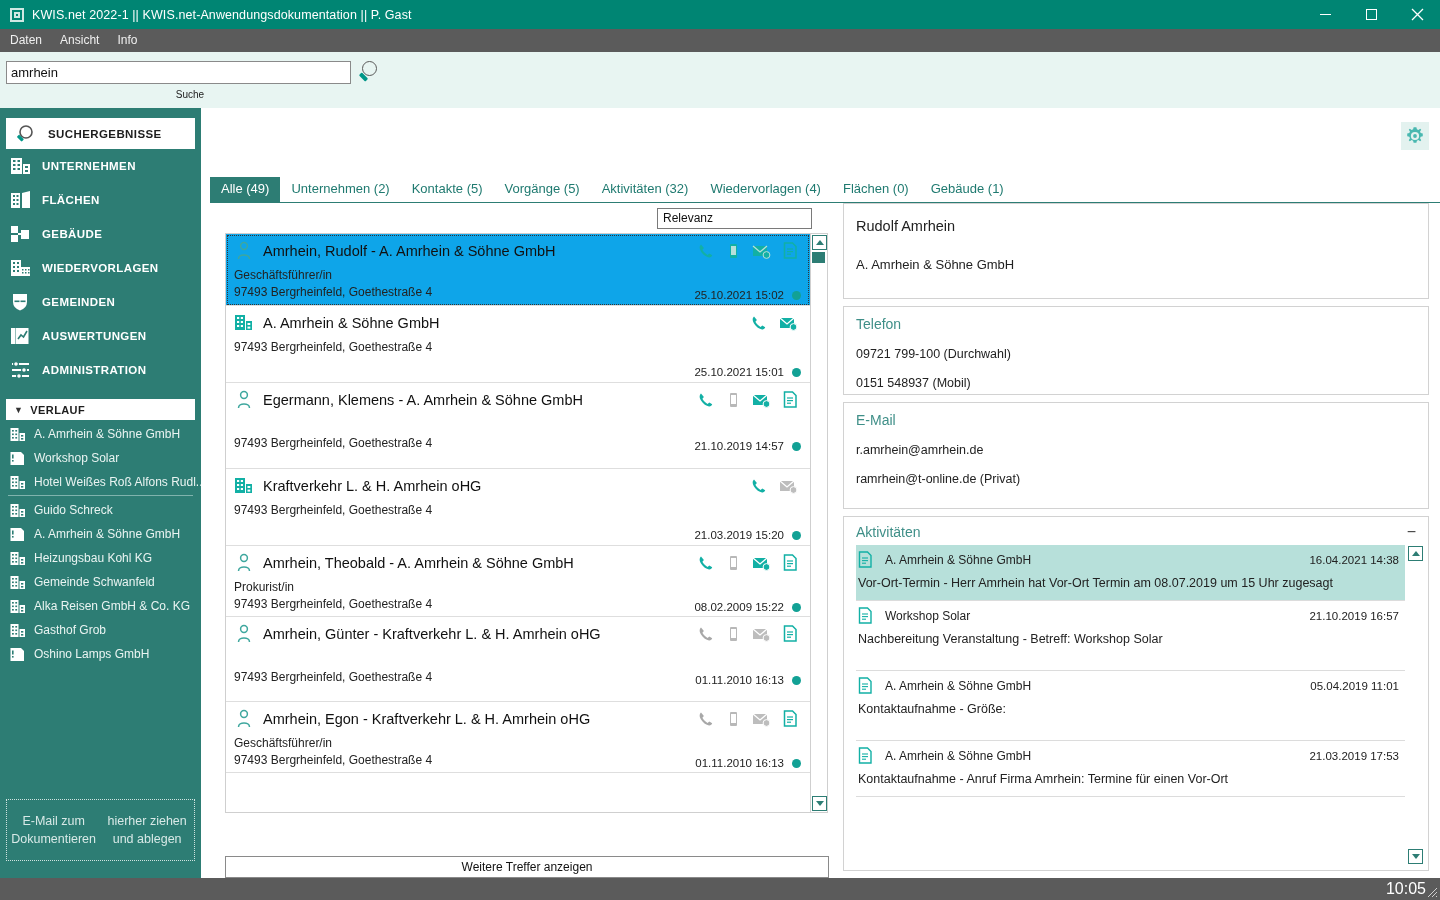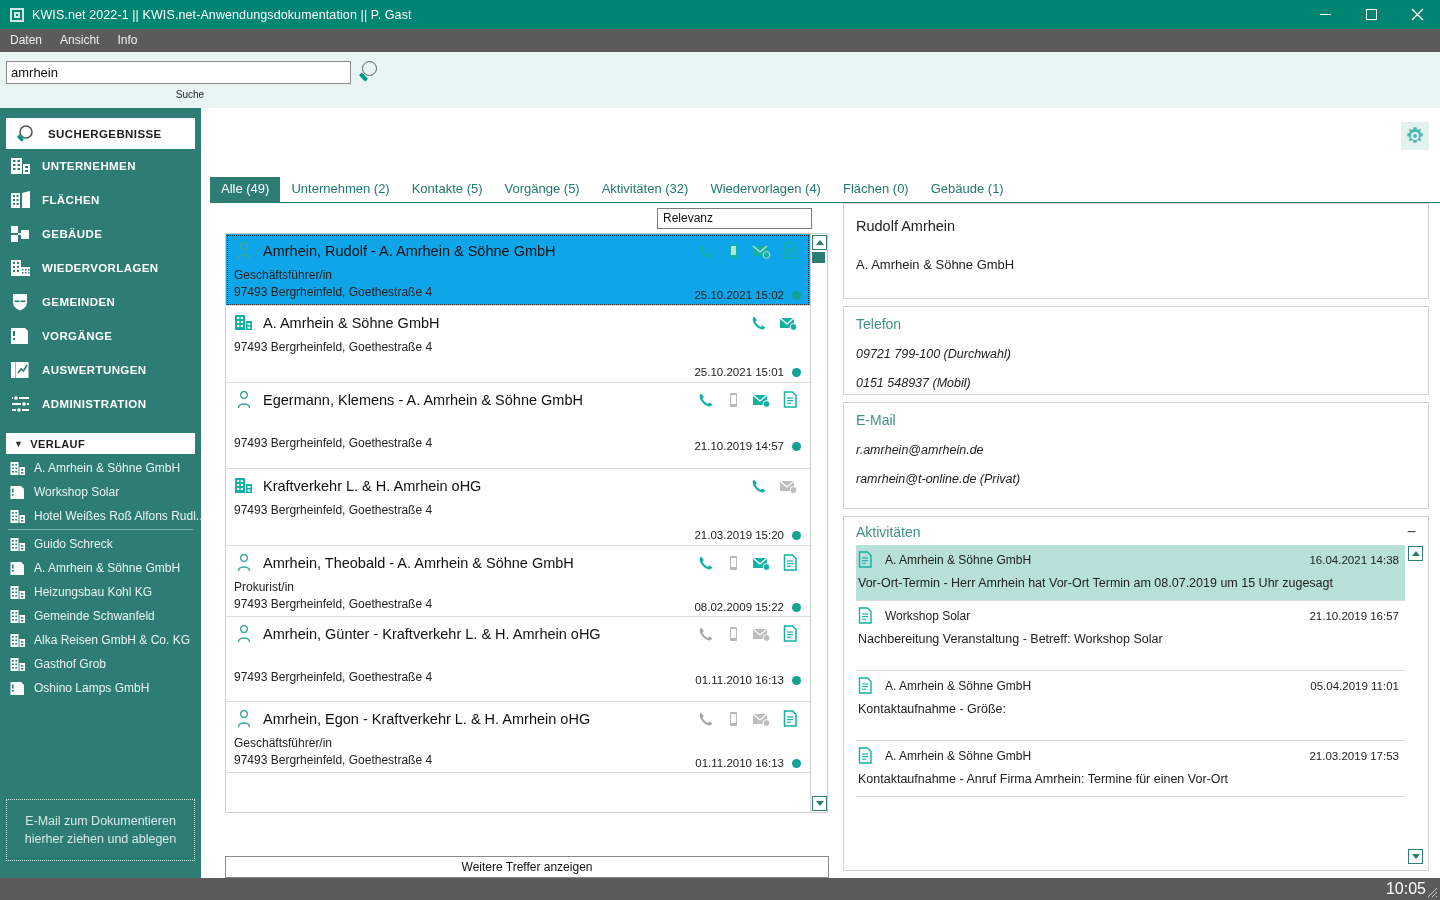--- a/index.html
+++ b/index.html
@@ -94,21 +94,21 @@
   .history { margin-top:2px; }
   .hist-item {
     height:24px; display:flex; align-items:center; padding-left:10px;
     font-size:12px; color:#eaf4f2; white-space:nowrap; overflow:hidden;
   }
   .hist-item .hi-icon { width:16px; height:15px; margin-right:8px; flex:0 0 16px; position:relative; }
   .hist-sep { height:1px; background:#7fb3ad; margin:1px 8px 2px 8px; }
 
   .dropzone {
     position:absolute; left:6px; right:6px; bottom:17px; height:62px;
-    border:1.5px dotted #cfe3e0; display:flex; flex-direction:column;
+    border:1.5px dotted #cfe3e0; display:flex; flex-direction:row;
     align-items:center; justify-content:center; color:#d8e9e7; font-size:12.5px;
     line-height:18px; text-align:center;
   }
 
   
   .content { flex:1; background:#fff; position:relative; display:flex; flex-direction:column; }
   .content-top { height:68px; position:relative; flex:0 0 68px; }
   .gear-btn {
     position:absolute; right:11px; top:14px; width:28px; height:28px;
     background:#e3f2ef; display:flex; align-items:center; justify-content:center;
@@ -173,21 +173,21 @@
 
   
   .detail-pane { flex:1; padding:0 11px 0 17px; display:flex; flex-direction:column; }
   .card {
     border:1px solid #d2d2d2; background:#fff; margin-bottom:7px; padding:9px 11px 9px 12px;
   }
   .card-title { font-size:14px; color:#3f8f88; margin-bottom:8px; }
   .card.namecard { height:96px; padding-top:14px; }
   .name-main { font-size:14.5px; color:#222; margin-bottom:23px; }
   .name-sub { font-size:13px; color:#222; }
-  .card-line { font-size:12.5px; color:#222; line-height:29px;font-style:italic; }
+  .card-line { font-size:12.5px; color:#222; line-height:29px; }
 
   .act-card { flex:1; display:flex; flex-direction:column; padding:7px 4px 0 12px; overflow:hidden; }
   .act-head { display:flex; align-items:center; padding-right:8px; }
   .act-head .minus { margin-left:auto; font-size:16px; color:#444; line-height:10px; }
   .act-list-wrap { display:flex; flex:1; margin-top:5px; overflow:hidden; }
   .act-list { flex:1; overflow:hidden; padding-right:2px; }
   .act {
     border-bottom:1px solid #dcdcdc; padding:6px 6px 8px 2px;
   }
   .act.selected { background:#b7e0da; }
@@ -343,31 +343,20 @@
           <svg width="22" height="20" viewBox="0 0 22 20">
             <path d="M3 2 H17 V10 Q17 16 10 18.5 Q3 16 3 10 Z" fill="#fff"></path>
             <path d="M10 2 V18.5 Q3 16 3 10 V2 Z" fill="#2d7d74" opacity="0"></path>
             <rect x="4.5" y="8.5" width="5" height="1.6" fill="#2d7d74"></rect>
             <rect x="10.5" y="8.5" width="5" height="1.6" fill="#2d7d74"></rect>
           </svg>
         </span>
         <span class="nav-label">GEMEINDEN</span>
       </div>
 
-      <div class="nav-item">
-        <span class="nav-icon">
-          <svg width="22" height="20" viewBox="0 0 22 20">
-            <rect x="1" y="2" width="6" height="16" fill="#fff"></rect>
-            <path d="M7 2 H15 L18 5 V18 H7 Z" fill="#fff"></path>
-            <rect x="3" y="5" width="2" height="5" fill="#2d7d74"></rect>
-            <rect x="3" y="12" width="2" height="2" fill="#2d7d74"></rect>
-          </svg>
-        </span>
-        <span class="nav-label">VORGÄNGE</span>
-      </div>
 
       <div class="nav-item">
         <span class="nav-icon">
           <svg width="22" height="20" viewBox="0 0 22 20">
             <rect x="1" y="2" width="4" height="16" fill="#fff"></rect>
             <rect x="5.5" y="2" width="13" height="16" fill="#fff"></rect>
             <polyline points="8,13 11,9 13.5,11 17,5" fill="none" stroke="#2d7d74" stroke-width="1.6"></polyline>
           </svg>
         </span>
         <span class="nav-label">AUSWERTUNGEN</span>

